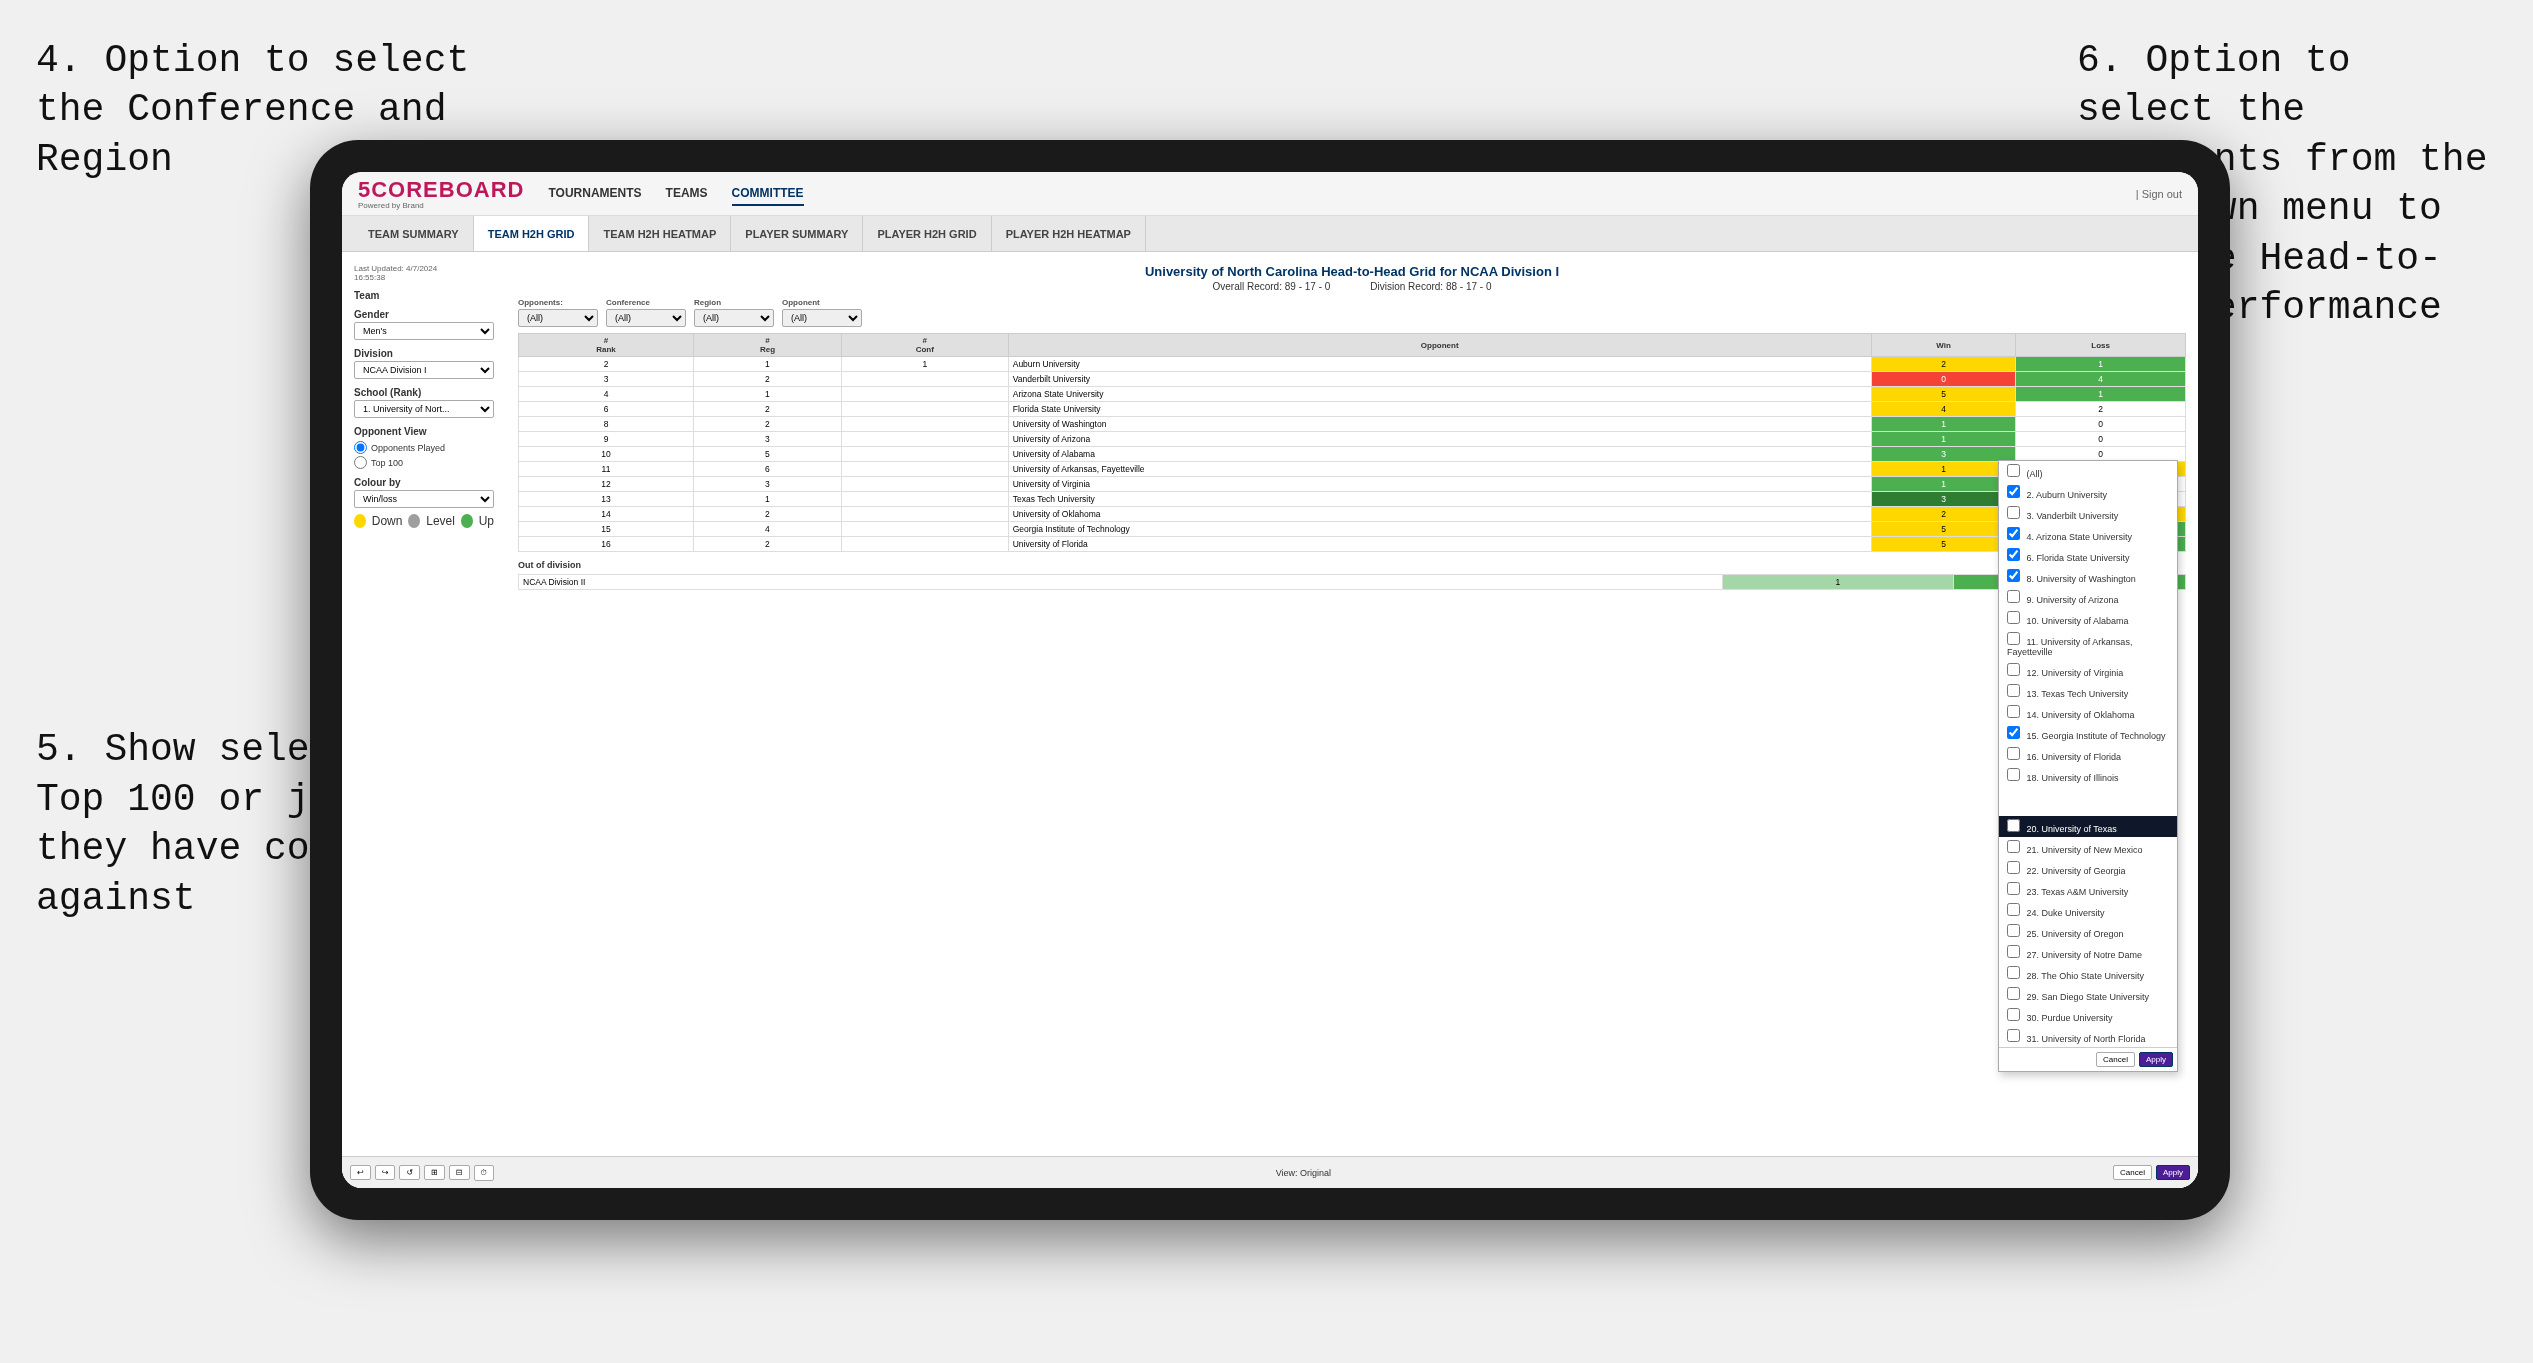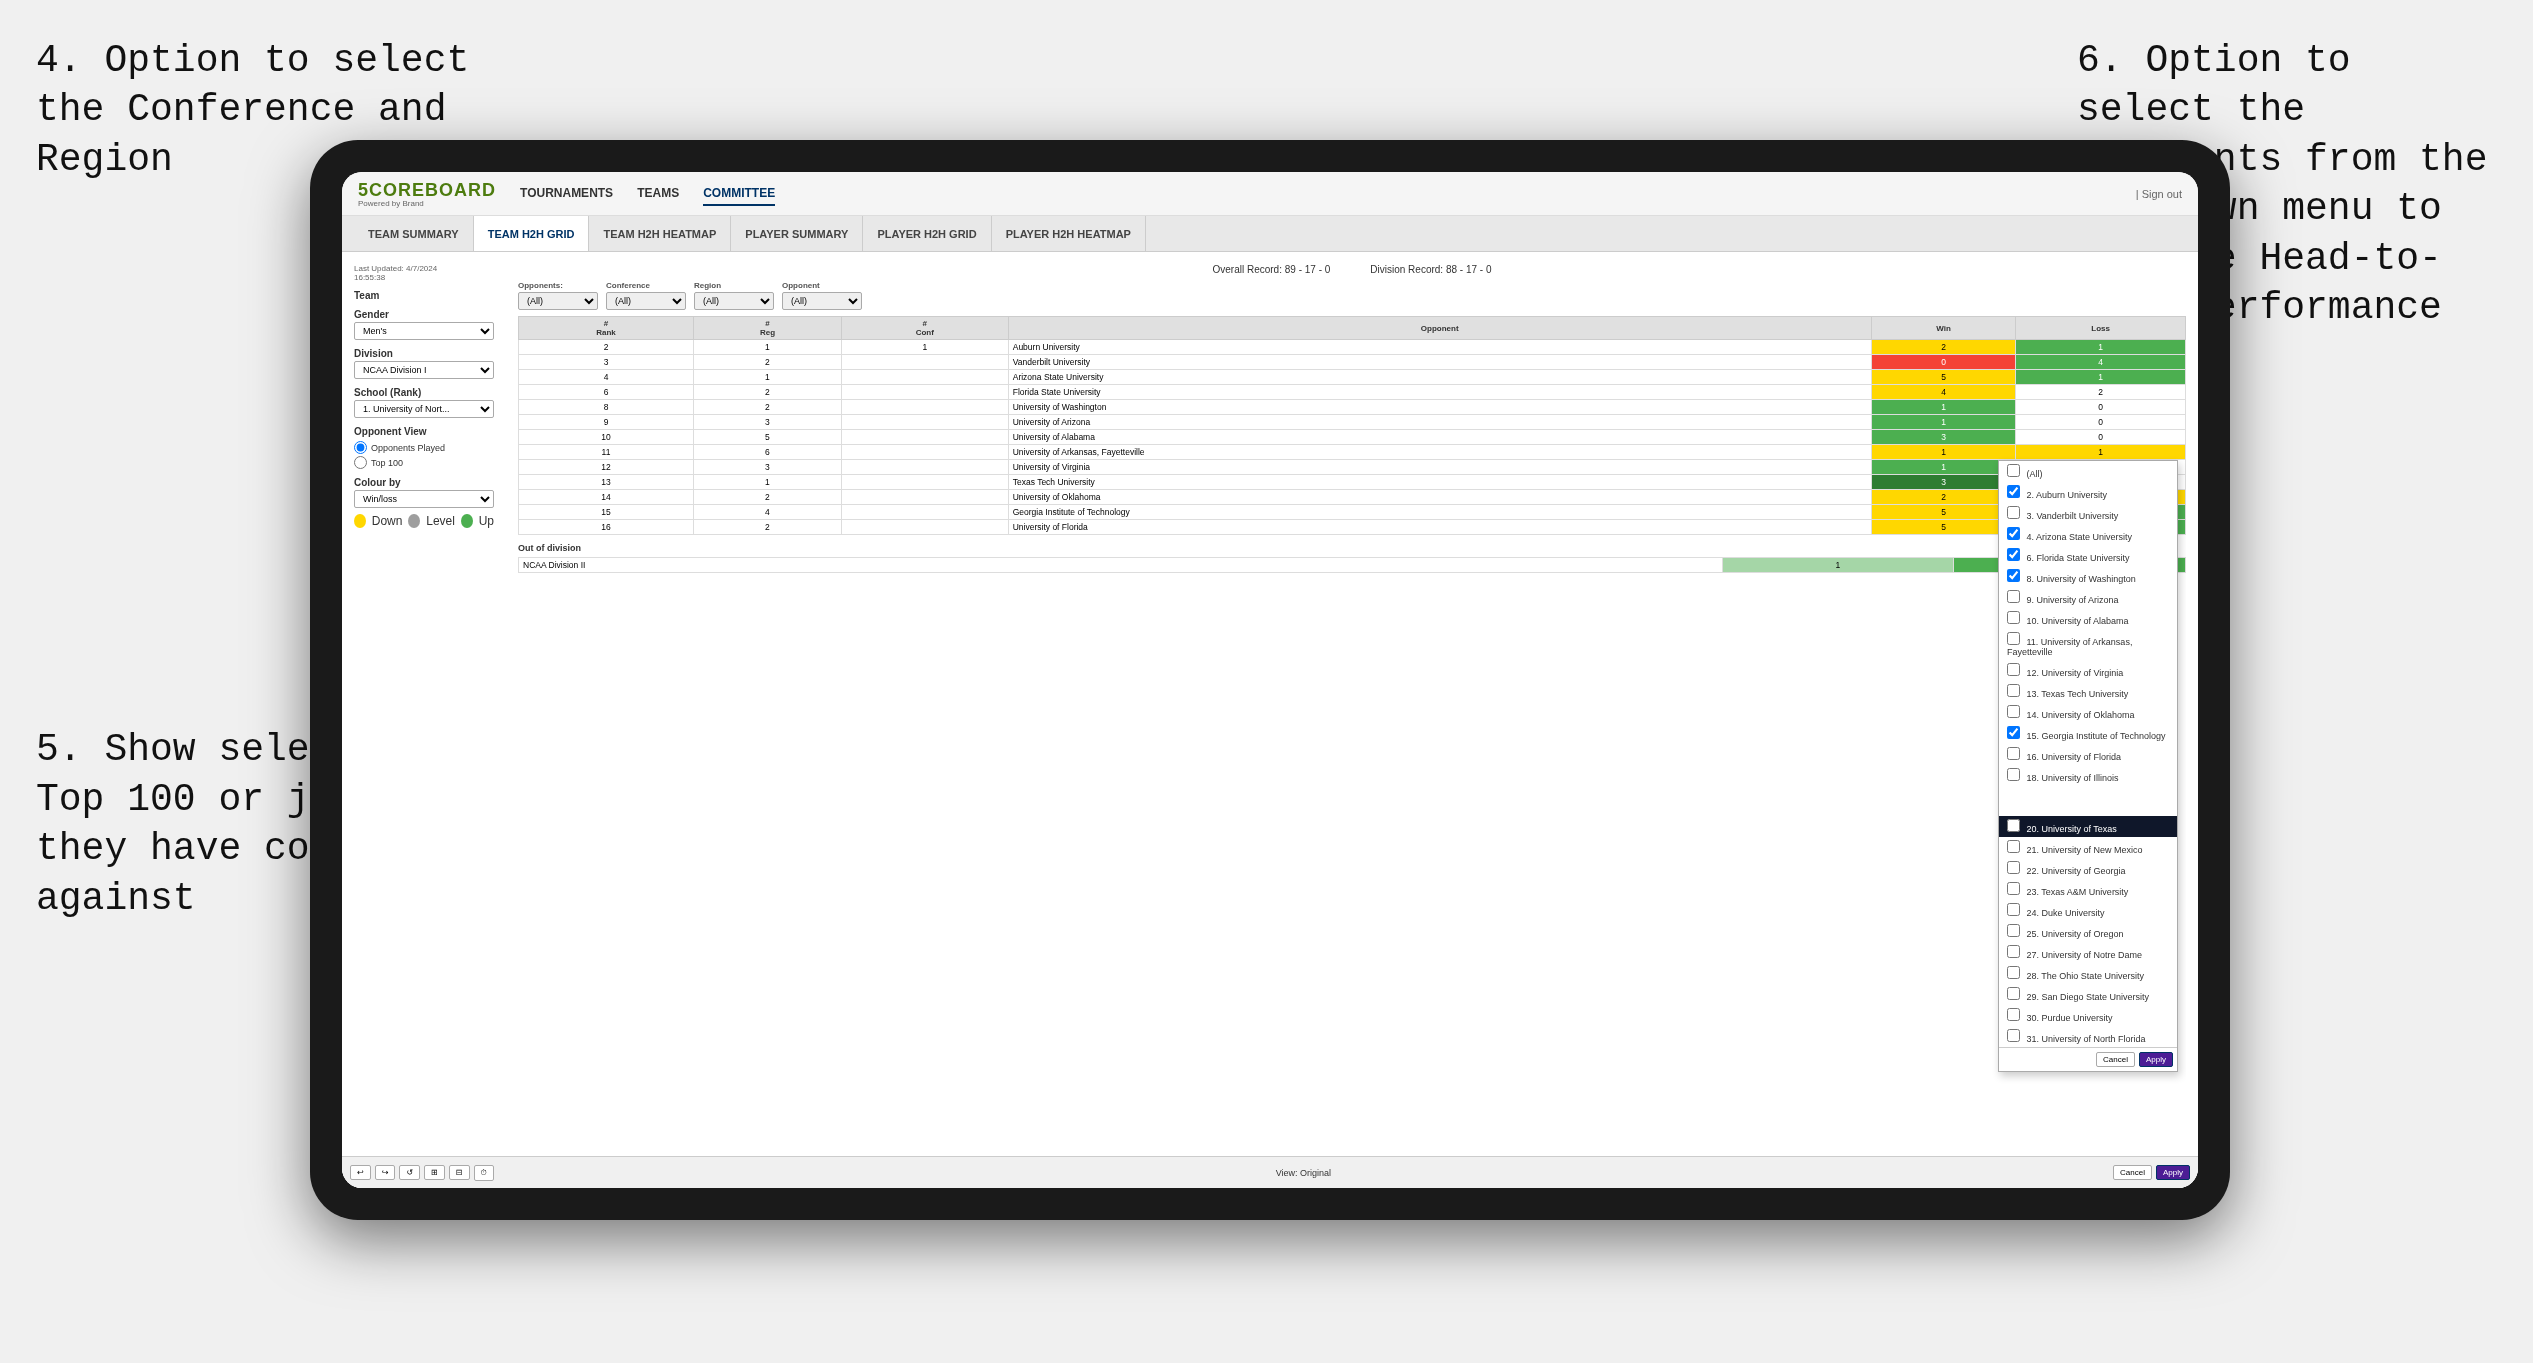--- a/index.html
+++ b/index.html
@@ -69,23 +69,23 @@
       flex-shrink: 0;
     }
 
     .logo-area {
       display: flex;
       align-items: center;
       margin-right: 24px;
     }
 
     .logo-text {
-      font-size: 18px;
+      font-size: 22px;
       font-weight: 900;
-      color: #4d7c0f;
+      color: #be185d;
       letter-spacing: 1px;
     }
 
     .logo-sub {
       font-size: 8px;
       color: #666;
       margin-top: -2px;
     }
 
     .top-nav-links {
@@ -478,20 +478,21 @@
             <div class="colour-dot" style="background:#ffd700;"></div>
             <span>Down</span>
             <div class="colour-dot" style="background:#9e9e9e;"></div>
             <span>Level</span>
             <div class="colour-dot" style="background:#4caf50;"></div>
             <span>Up</span>
           </div>
         </div>
 
         <div class="right-panel" style="position:relative;">
+          <div class="grid-title">University of North Carolina Head-to-Head Grid for NCAA Division I</div>
           <div class="grid-records">
             <span><span>Overall Record:</span> <span>89 - 17 - 0</span></span>
             <span><span>Division Record:</span> <span>88 - 17 - 0</span></span>
           </div>
 
           <div class="filter-row">
             <div class="filter-group">
               <label>Opponents:</label>
               <select>
                 <option>(All)</option>

